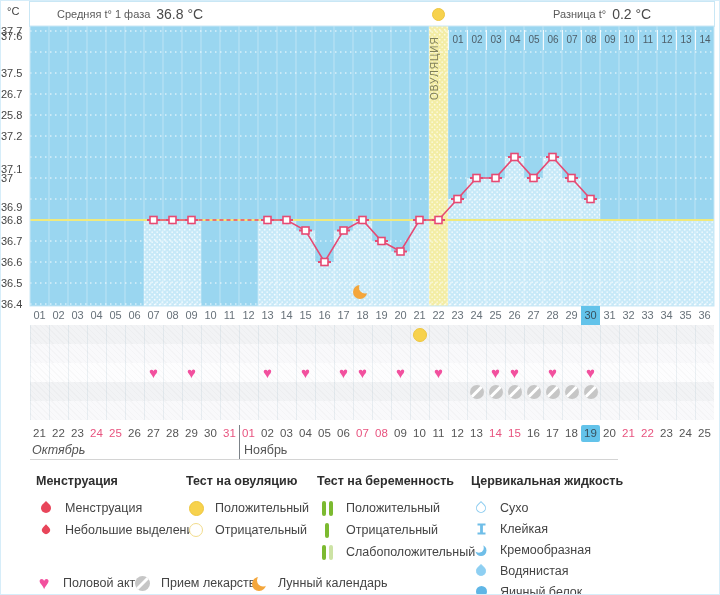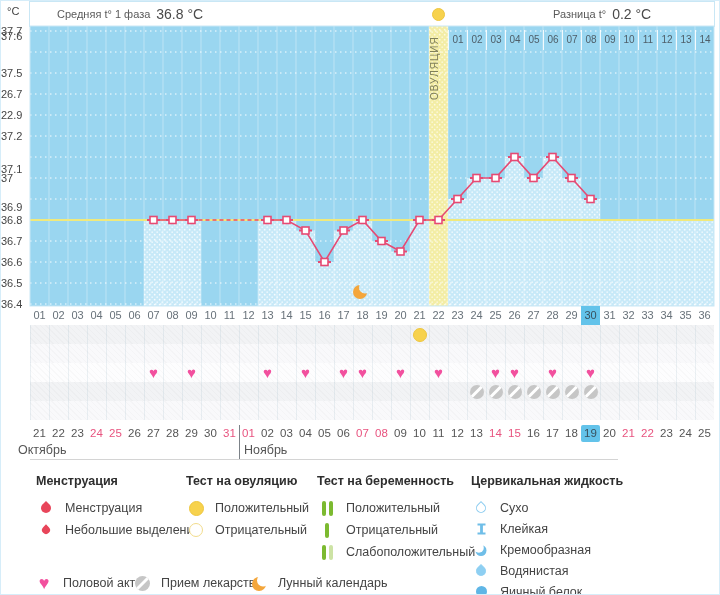--- a/index.html
+++ b/index.html
@@ -221,21 +221,21 @@
       <circle cx="359" cy="291" r="7" fill="#f4a63b" mask="url(#chartMoonMask)"></circle>
       <rect x="29" y="25" width="684" height="280" fill="none" stroke="#c9e7f5"></rect>
     </svg>
 
   <div id="ovlbl">ОВУЛЯЦИЯ</div>
   <div id="yaxis">
       <div class="ytick" style="top: 24px;">37.7</div>
       <div class="ytick" style="top: 29px;">37.6</div>
       <div class="ytick" style="top: 66px;">37.5</div>
       <div class="ytick" style="top: 87px;">26.7</div>
-      <div class="ytick" style="top: 108px;">22.9</div>
+      <div class="ytick" style="top: 108px;">25.8</div>
       <div class="ytick" style="top: 129px;">37.2</div>
       <div class="ytick" style="top: 162px;">37.1</div>
       <div class="ytick" style="top: 171px;">37</div>
       <div class="ytick" style="top: 200px;">36.9</div>
       <div class="ytick" style="top: 213px;">36.8</div>
       <div class="ytick" style="top: 234px;">36.7</div>
       <div class="ytick" style="top: 255px;">36.6</div>
       <div class="ytick" style="top: 276px;">36.5</div>
       <div class="ytick" style="top: 297px;">36.4</div>
     </div>
@@ -392,21 +392,21 @@
       <div class="datec">18</div>
       <div class="datec today">19</div>
       <div class="datec">20</div>
       <div class="datec pink">21</div>
       <div class="datec pink">22</div>
       <div class="datec">23</div>
       <div class="datec">24</div>
       <div class="datec">25</div>
     </div>
 
-  <div class="month" style="left:17px;">Октябрь</div>
+  <div class="month" style="left:31px;font-style:italic;">Октябрь</div>
   <div class="month" style="left:243px;">Ноябрь</div>
   <div id="mdiv"></div>
   <div id="dateline"></div>
 
   <div id="legend">
       <div class="lgroup" style="left: 35px; top: 473px;">
         <div class="ltitle">Менструация</div>
         <div class="litem" style="height: 22px;">
           <span class="licon">
             <span class="drop" style="width:10px;height:10px"></span>

